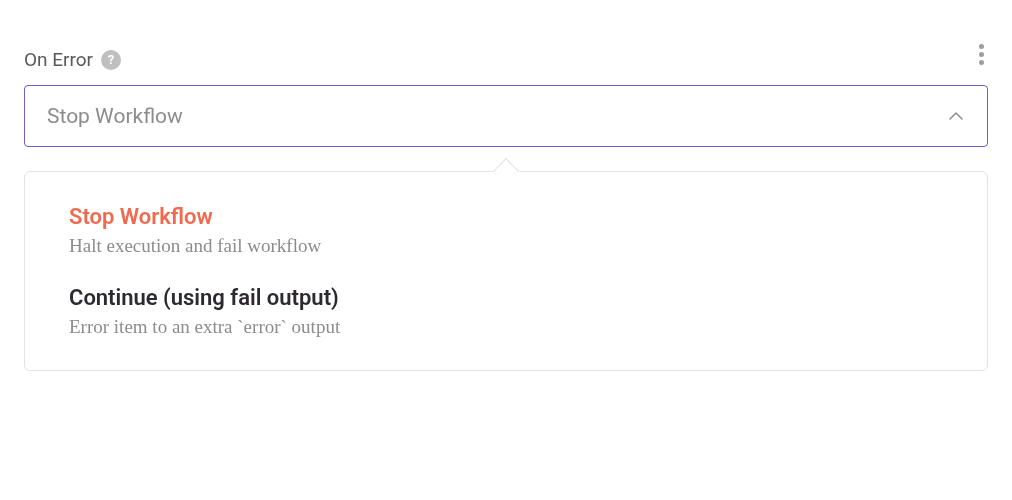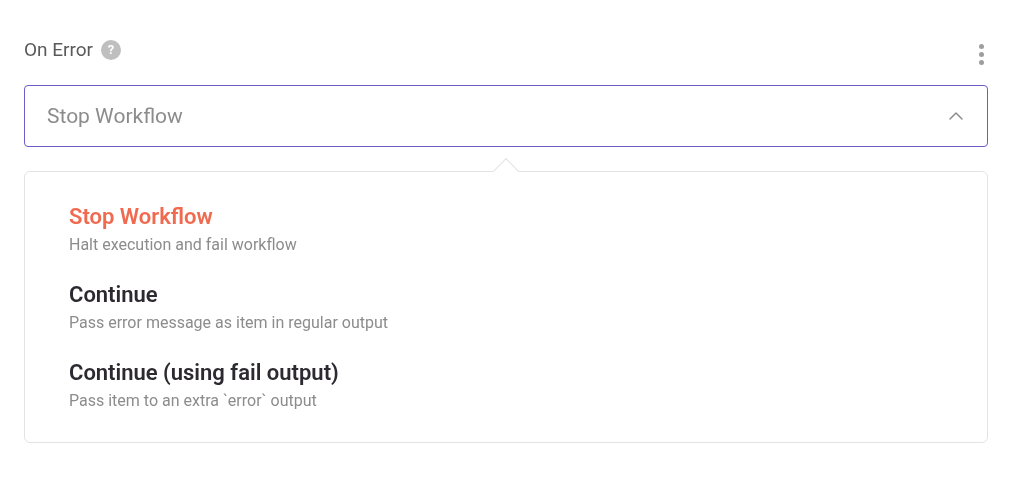--- a/index.html
+++ b/index.html
@@ -7,21 +7,21 @@
       width: 1012px;
       height: 500px;
       padding: 38px 24px 0 24px;
       font-family: -apple-system, BlinkMacSystemFont, "Segoe UI", Roboto, Helvetica, Arial, sans-serif;
       color: #333;
       background: #fff;
       overflow: hidden;
     }
     .field-header {
       display: flex;
-      align-items: flex-start;
+      align-items: flex-end;
       justify-content: space-between;
       margin-bottom: 14px;
     }
     .label-group { display: flex; align-items: center; gap: 8px; }
     .label {
       font-size: 19px;
       color: #5a5a5a;
       font-weight: 400;
     }
     .help-icon {
@@ -84,22 +84,23 @@
       cursor: pointer;
     }
     .option-title {
       font-size: 22px;
       font-weight: 600;
       color: #2d2931;
       margin-bottom: 6px;
     }
     .option.selected .option-title { color: #f06a4f; }
     .option-desc {
-      font-size: 16px;
+      font-size: 19px;
       color: #8c8c8c;
+      font-family: Liberation Serif, serif;
     }
   </style>
 </head>
 <body>
 
 <div class="field-header">
   <div class="label-group">
     <span class="label">On Error</span>
     <span class="help-icon">?</span>
   </div>
@@ -118,20 +119,16 @@
       </svg>
   </span>
 </div>
 
 <div class="dropdown">
   <div class="option selected">
     <div class="option-title">Stop Workflow</div>
     <div class="option-desc">Halt execution and fail workflow</div>
   </div>
   <div class="option">
-    <div class="option-title">Continue</div>
-    <div class="option-desc">Pass error message as item in regular output</div>
-  </div>
-  <div class="option">
     <div class="option-title">Continue (using fail output)</div>
-    <div class="option-desc">Pass item to an extra `error` output</div>
+    <div class="option-desc">Error item to an extra `error` output</div>
   </div>
 </div>
 
 </body></html>

